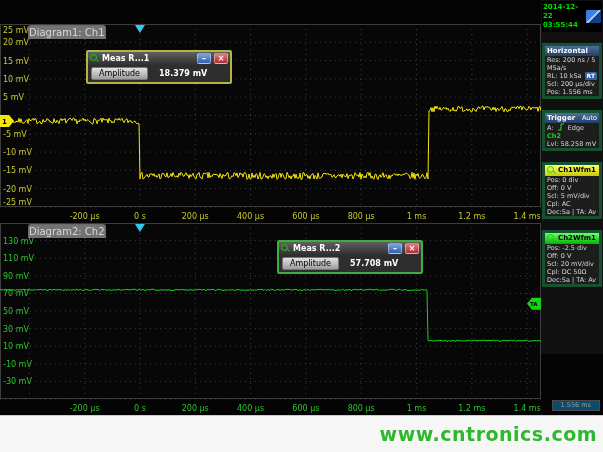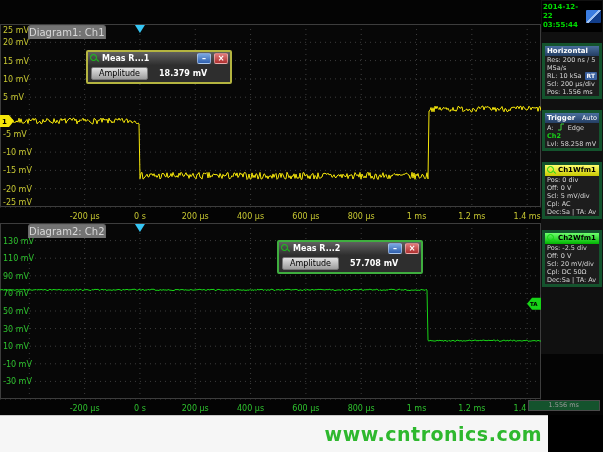--- a/index.html
+++ b/index.html
@@ -44,23 +44,23 @@
     border:1px solid rgba(255,255,255,.4);font-weight:bold}
   .min{background:linear-gradient(#7aa7e0,#2f5fae)}
   .close{background:linear-gradient(#e07a7a,#ae2f2f)}
   .meas-b{display:flex;gap:11px;padding:2px 3px;align-items:center}
   .meas-param{background:linear-gradient(#e2e2e2,#9d9d9d);color:#000;font-size:8px;padding:0 7px;
     border:1px solid #777;border-radius:2px;line-height:11px}
   .meas-val{color:#fff;font-size:8px;font-weight:bold}
   #meas1{left:86px;top:50px}
   #meas2{left:277px;top:240px}
   .tb-readout{position:absolute;right:3px;top:400px;color:#9a9a9a;font-size:6.5px;border:1px solid #4a4a4a;
-    background:#14532d;padding:0 20px;line-height:9px;z-index:3}
-  
-  .footer{position:absolute;left:0;top:415px;width:548px;height:37px;background:#f6f6f6;
+    background:#0c4a6e;padding:0 8px;line-height:9px;z-index:3}
+  
+  .footer{position:absolute;left:0;top:415px;width:603px;height:37px;background:#f6f6f6;
     display:flex;align-items:center;justify-content:flex-end;border-top:1px solid #ccc}
   .watermark{color:#2eb82e;font-size:19px;font-weight:bold;margin-right:6px;letter-spacing:0.5px}
 </style>
 </head>
 <body>
 
 <div class="screen">
 
   <div id="d1"><svg width="541" height="199">
         <rect x="0.5" y="0.5" width="540" height="182" fill="#070707" stroke="#3d3d3d"></rect>

